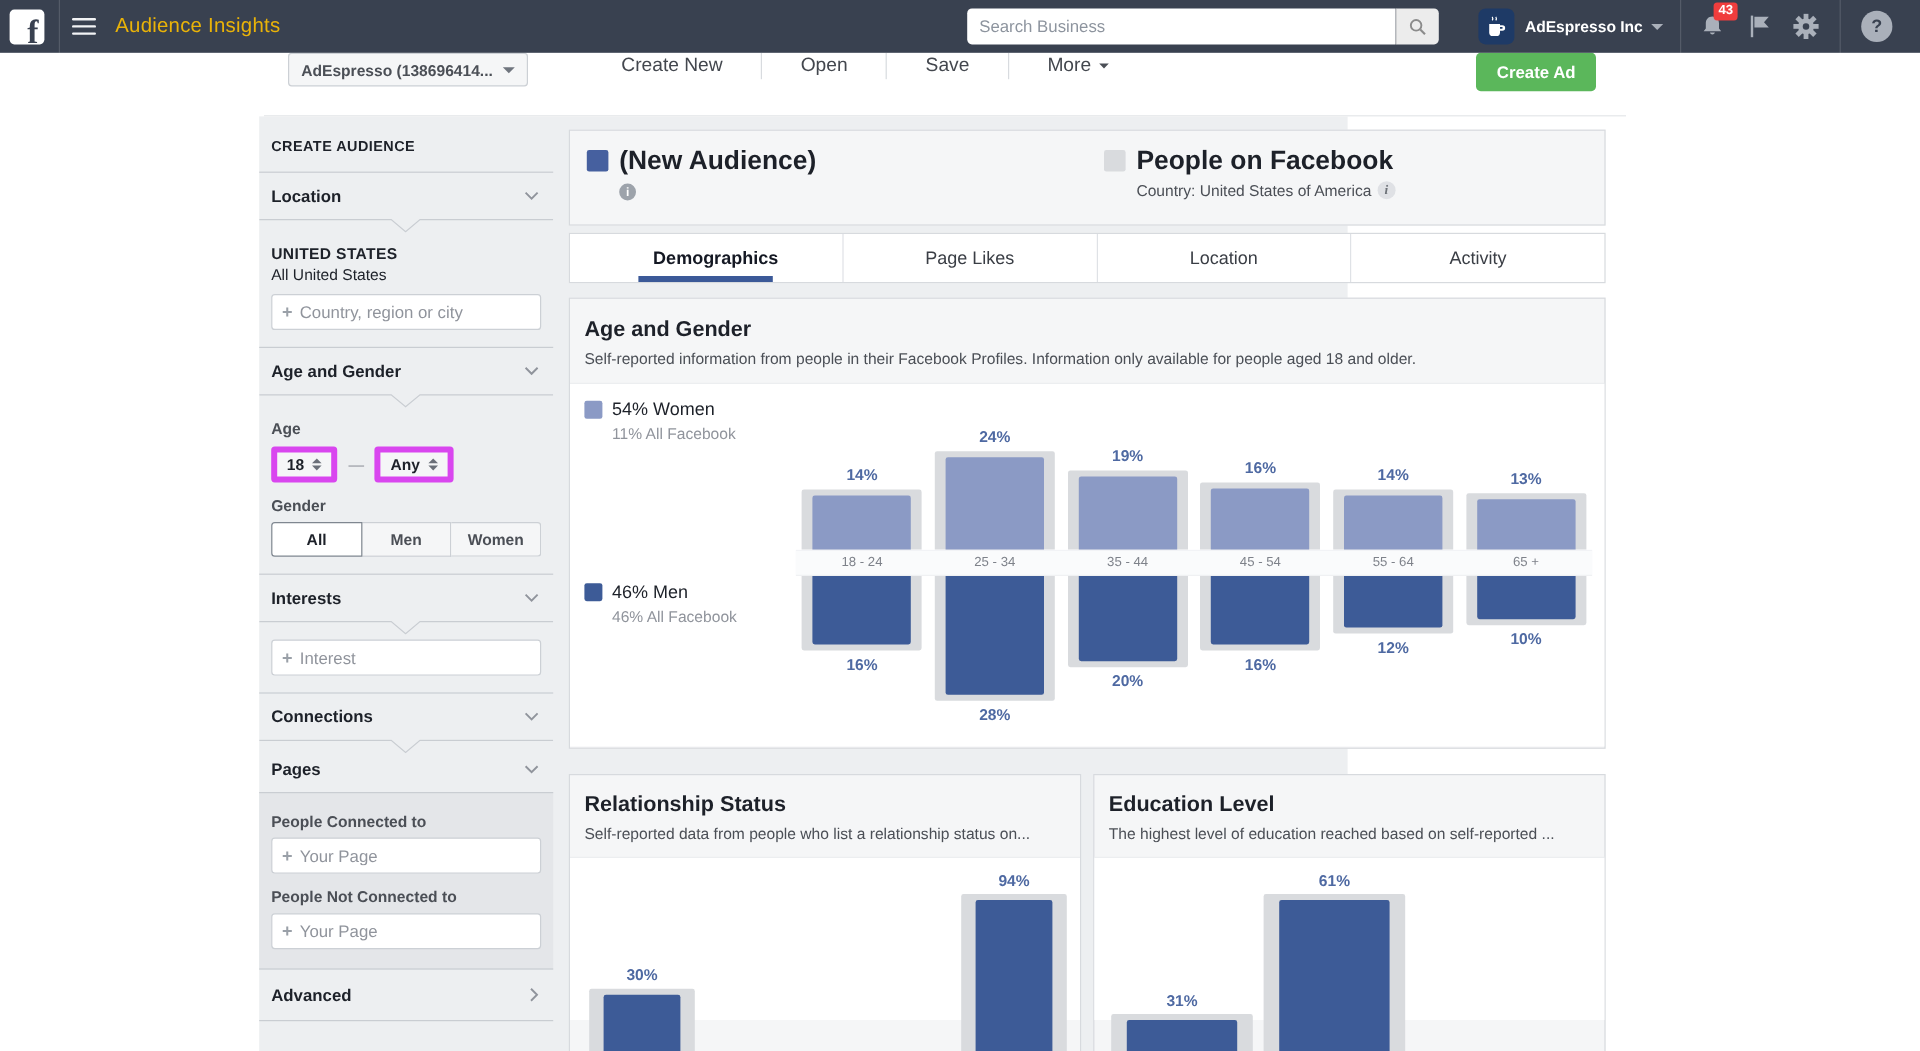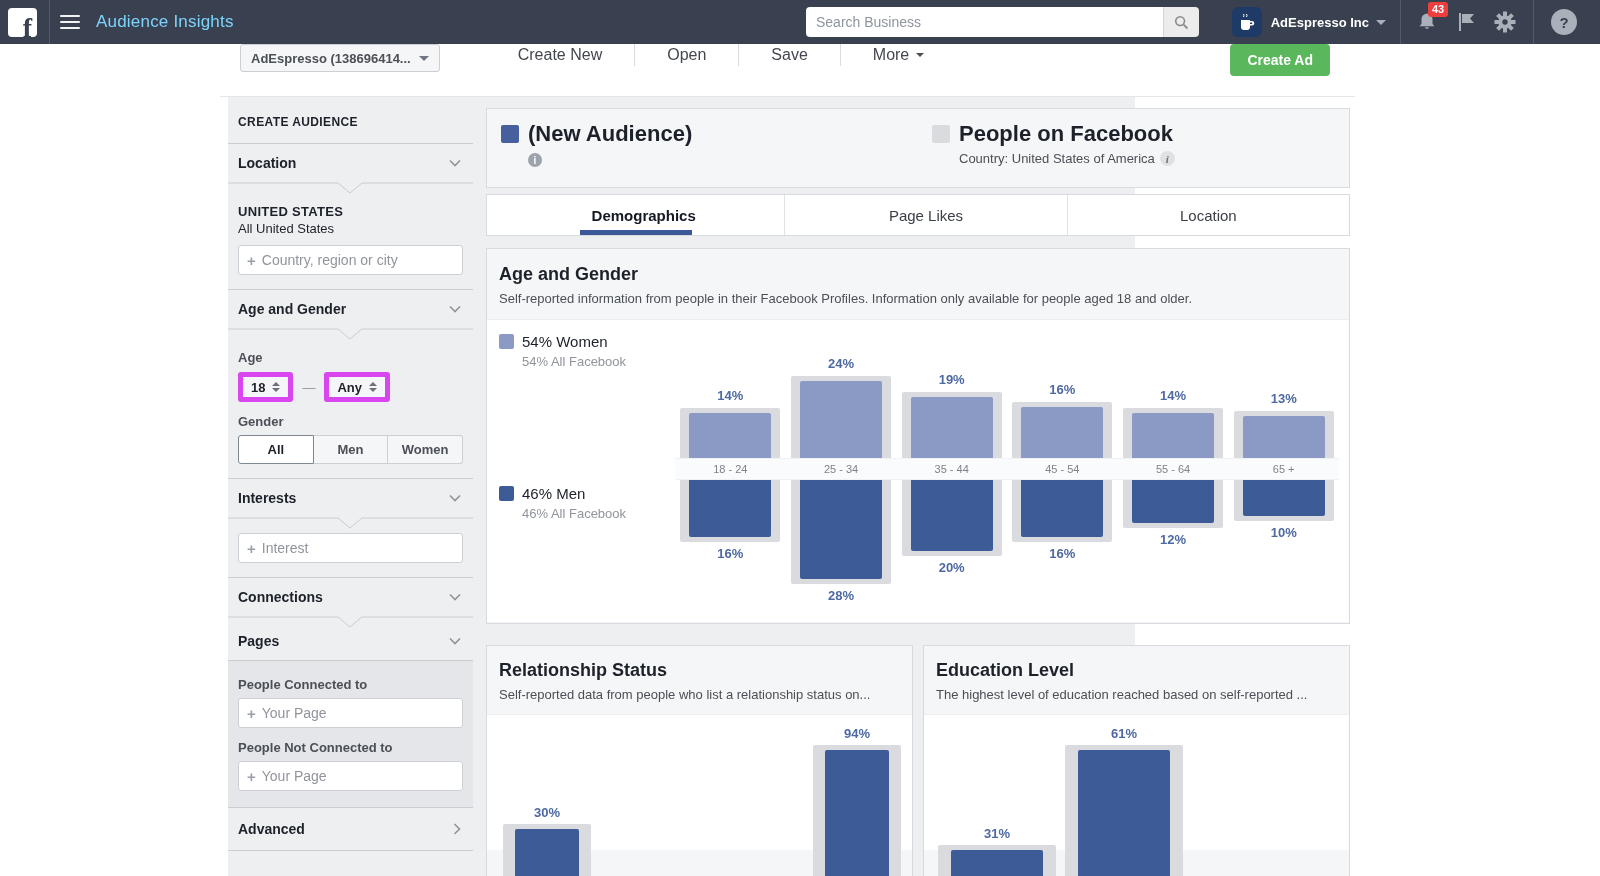--- a/index.html
+++ b/index.html
@@ -7,21 +7,21 @@
   body { font-family:"Liberation Sans", sans-serif; background:#fff; color:#1d2129; }
   .canvas { position:relative; width:1600px; height:876px; overflow:hidden; background:#fff; }
 
   
   .navbar { position:absolute; left:0; top:0; width:1600px; height:44px; background:#394150; display:flex; align-items:center; padding:0 14px 0 8px; z-index:50; }
   .fb-logo { width:29px; height:29px; background:#fff; border-radius:4px; position:relative; overflow:hidden; cursor:pointer; }
   .fb-logo span { position:absolute; right:5px; bottom:-7px; font-size:28px; font-weight:bold; color:#394150; font-family:"Liberation Serif", serif; }
   .nav-vdiv { width:1px; height:44px; background:rgba(255,255,255,.14); margin:0 10px 0 12px; }
   .burger { width:20px; height:14px; display:flex; flex-direction:column; justify-content:space-between; cursor:pointer; margin-right:16px; }
   .burger i { display:block; height:2px; background:#f2f3f5; border-radius:1px; }
-  .nav-title { color:#7dd3fc; font-size:17px; letter-spacing:.2px; }
+  .nav-title { color:#eab308; font-size:17px; letter-spacing:.2px; }
   .nav-search { position:absolute; left:806px; top:7px; width:393px; height:30px; display:flex; }
   .nav-search input { flex:1; border:0; outline:none; border-radius:4px 0 0 4px; padding:0 10px; font-size:14px; color:#1d2129; background:#fff; }
   .nav-search input::placeholder { color:#8d949e; }
   .search-btn { width:36px; background:#ececec; border:0; border-left:1px solid #d5d5d5; border-radius:0 4px 4px 0; display:flex; align-items:center; justify-content:center; cursor:pointer; }
   .nav-right { margin-left:auto; display:flex; align-items:center; }
   .avatar { width:30px; height:30px; border-radius:6px; background:#1e3a66; display:flex; align-items:center; justify-content:center; margin-right:9px; cursor:pointer; overflow:hidden; }
   .acct { display:flex; align-items:center; cursor:pointer; }
   .acct-name { color:#fff; font-size:13px; font-weight:bold; margin-right:7px; }
   .caret-down { width:0; height:0; border-left:5px solid transparent; border-right:5px solid transparent; border-top:5px solid #aab0ba; }
   .nav-icon { margin:0 9px; position:relative; cursor:pointer; display:flex; align-items:center; }
@@ -29,21 +29,21 @@
 
   
   .toolbar { position:absolute; left:220px; top:44px; width:1135px; height:53px; background:#fff; border-bottom:1px solid #e4e6e9; display:flex; align-items:flex-start; z-index:40; }
   .aud-dd { margin-left:20px; background:#f5f6f7; border:1px solid #ccd0d5; border-radius:3px; height:28px; padding:0 10px; display:flex; align-items:center; gap:8px; font-size:13px; font-weight:bold; color:#4b4f56; cursor:pointer; }
   .tb-menu { display:flex; align-items:center; margin-left:46px; }
   .tb-item { font-size:16px; color:#43474e; padding:0 32px; cursor:pointer; display:flex; align-items:center; gap:7px; }
   .tb-div { width:1px; height:22px; background:#d8dbdf; }
   .create-ad { margin-left:auto; margin-right:25px; background:#5bb75b; border:0; border-radius:4px; color:#fff; font-weight:bold; font-size:14px; padding:8px 17px; cursor:pointer; font-family:"Liberation Sans",sans-serif; }
 
   
-  .app { position:absolute; left:228px; top:97px; width:907px; height:779px; background:#edeff1; }
+  .app { position:absolute; left:216px; top:97px; width:907px; height:779px; background:#edeff1; }
 
   
   .sidebar { position:absolute; left:0; top:0; width:245px; font-size:13px; }
   .sb-title { font-size:12px; font-weight:bold; letter-spacing:.4px; color:#1d2129; padding:18px 10px 14px; }
   .sb-line { border-top:1px solid #c9cdd2; }
   .sb-head { display:flex; align-items:center; justify-content:space-between; padding:11px 12px 11px 10px; cursor:pointer; }
   .sb-head b { font-size:14px; color:#1d2129; }
   .notch { display:block; }
   .sb-body { padding:4px 10px 14px; }
   .sb-cap { font-weight:bold; color:#4b4f56; margin:6px 0 2px; }
@@ -343,34 +343,35 @@
             <span>Country: United States of America</span>
             <span class="info-it">i</span>
           </div>
         </div>
       </section>
 
       <nav class="tabbar">
         <div class="tab sel">Demographics</div>
         <div class="tab">Page Likes</div>
         <div class="tab">Location</div>
+        <div class="tab">Activity</div>
       </nav>
 
       <section class="card agcard">
         <div class="card-head">
           <h2>Age and Gender</h2>
           <p>Self-reported information from people in their Facebook Profiles. Information only available for people aged 18 and older.</p>
         </div>
         <div class="ag-body">
           <div class="legend leg-women" style="position:absolute;">
             <div class="leg-row">
               <span class="leg-sq" style="background:#8b9ac5;"></span>
               <span>54% Women</span>
             </div>
-            <div class="leg-sub">54% All Facebook</div>
+            <div class="leg-sub">11% All Facebook</div>
           </div>
           <div class="legend leg-men" style="position:absolute;">
             <div class="leg-row">
               <span class="leg-sq" style="background:#3d5b97;"></span>
               <span>46% Men</span>
             </div>
             <div class="leg-sub">46% All Facebook</div>
           </div>
           <div class="ag-chart">
             <div class="ag-strip"></div>

